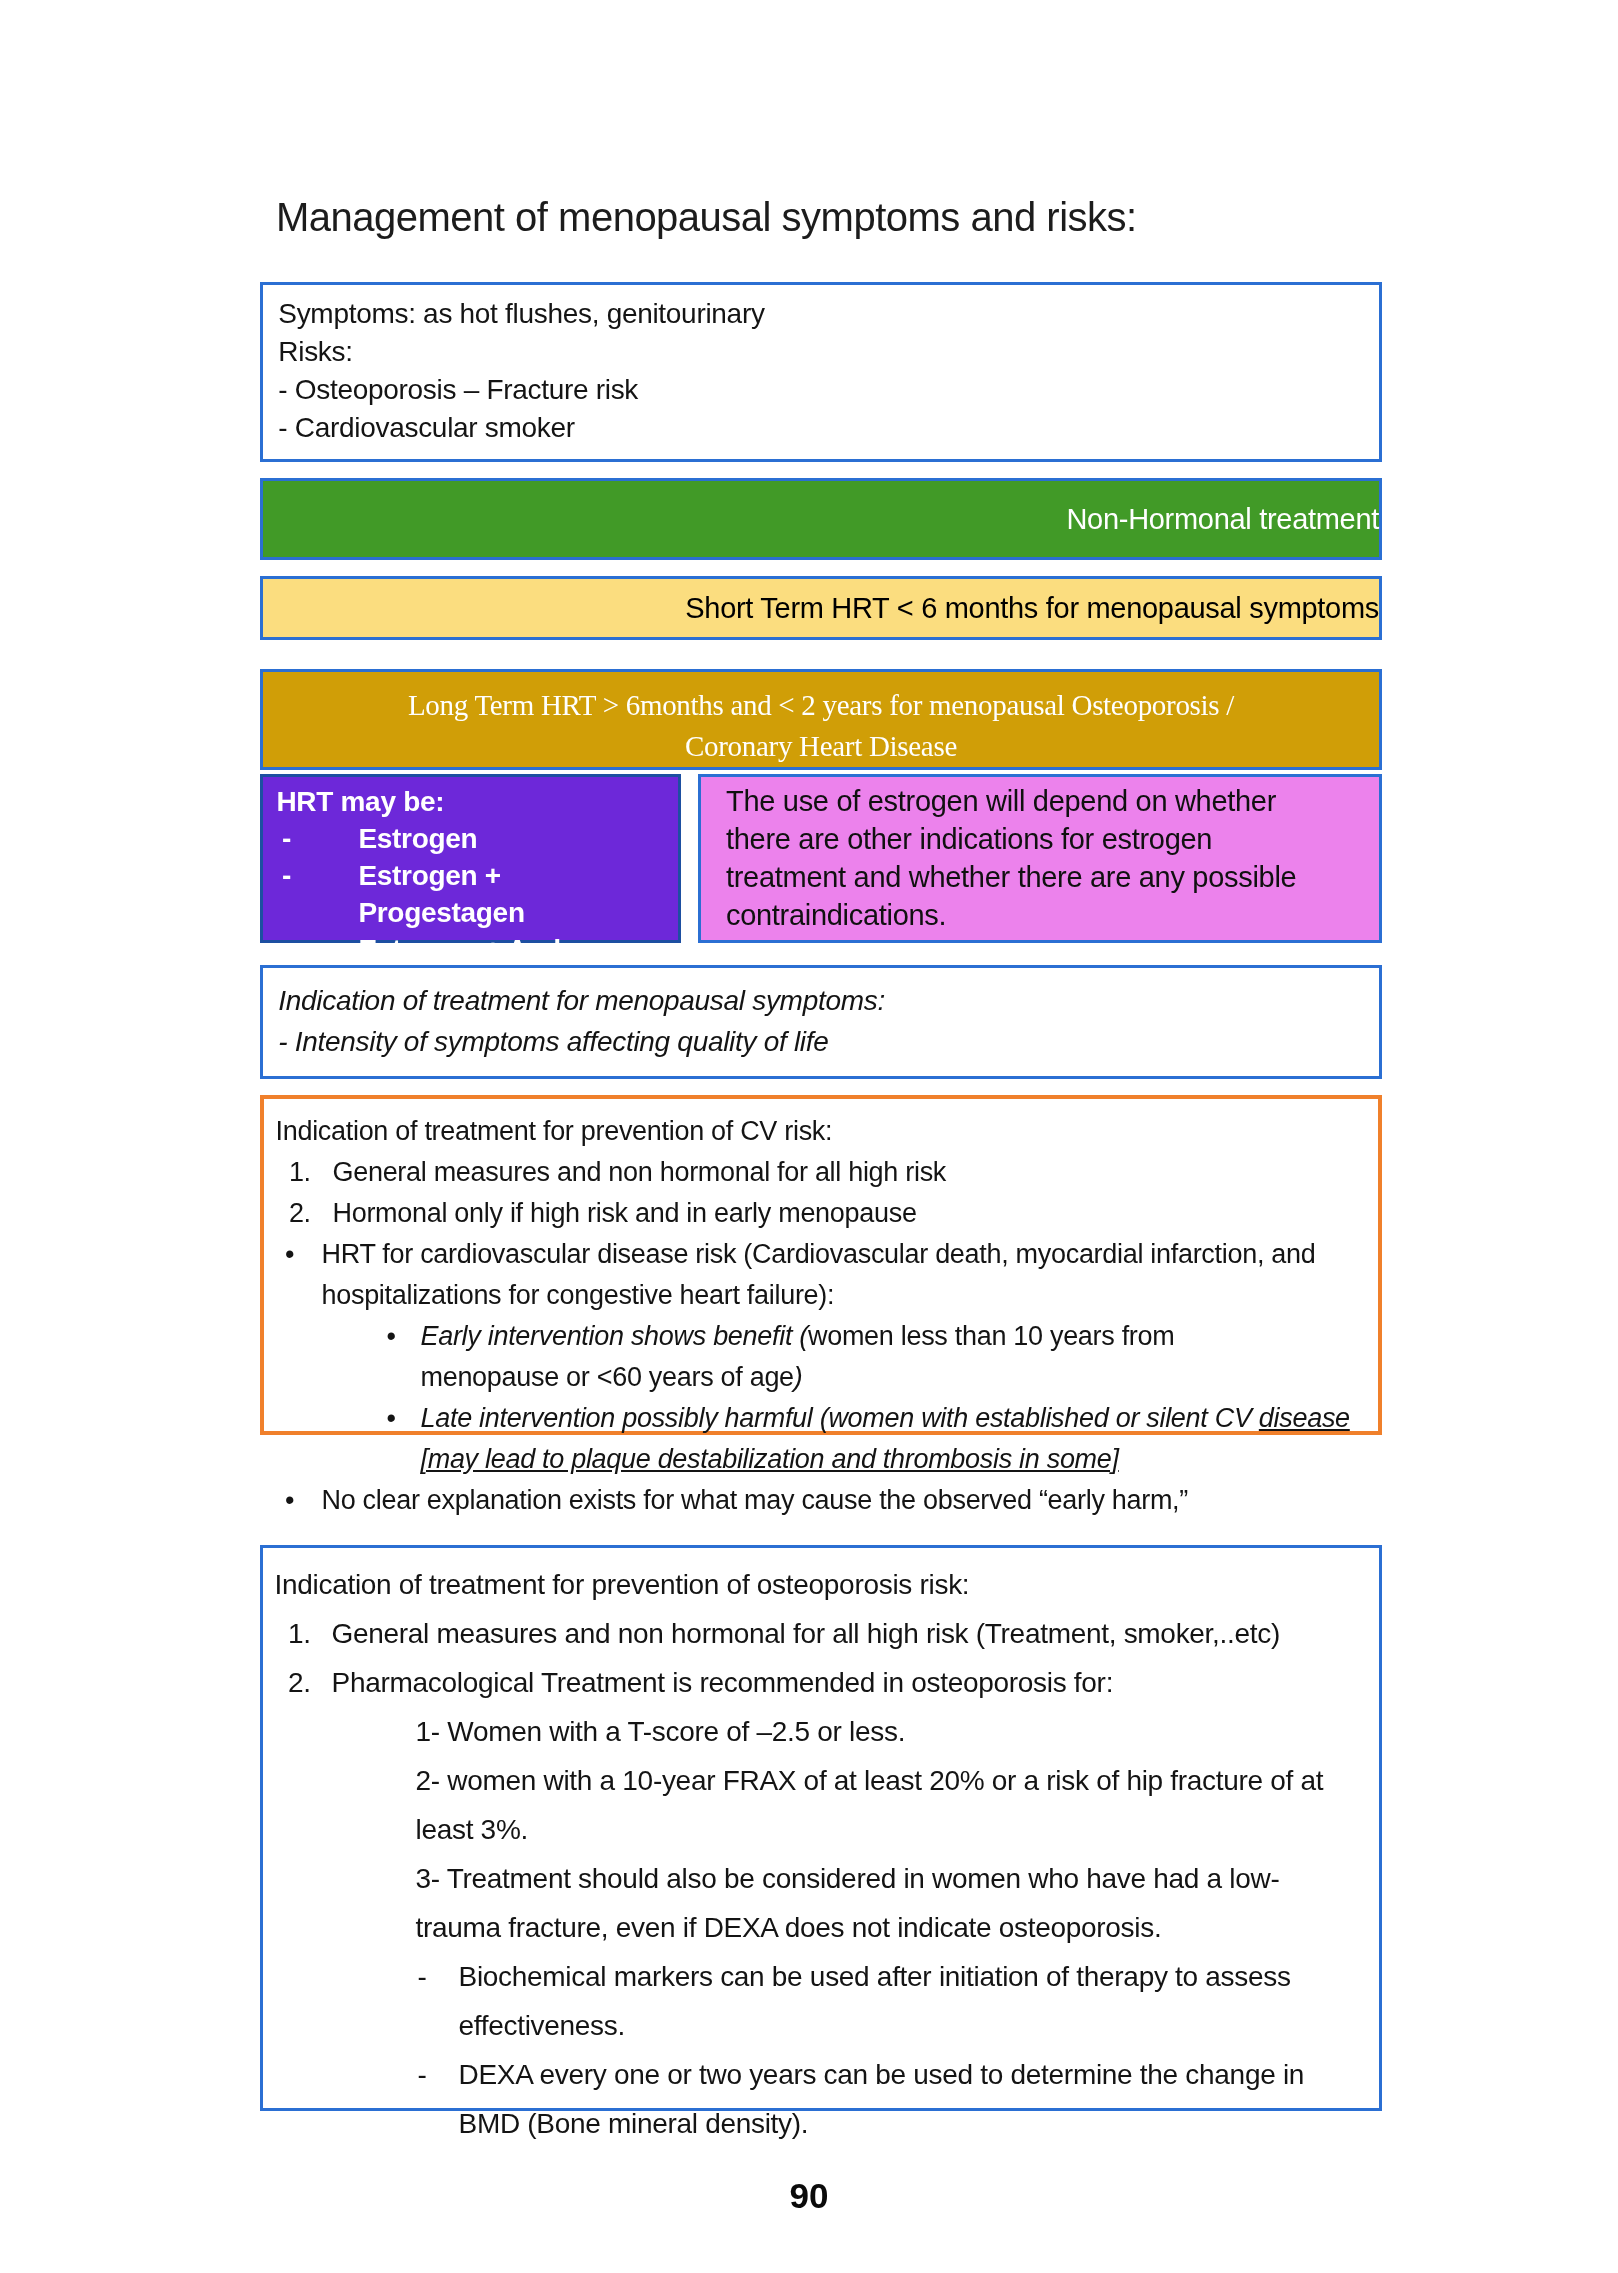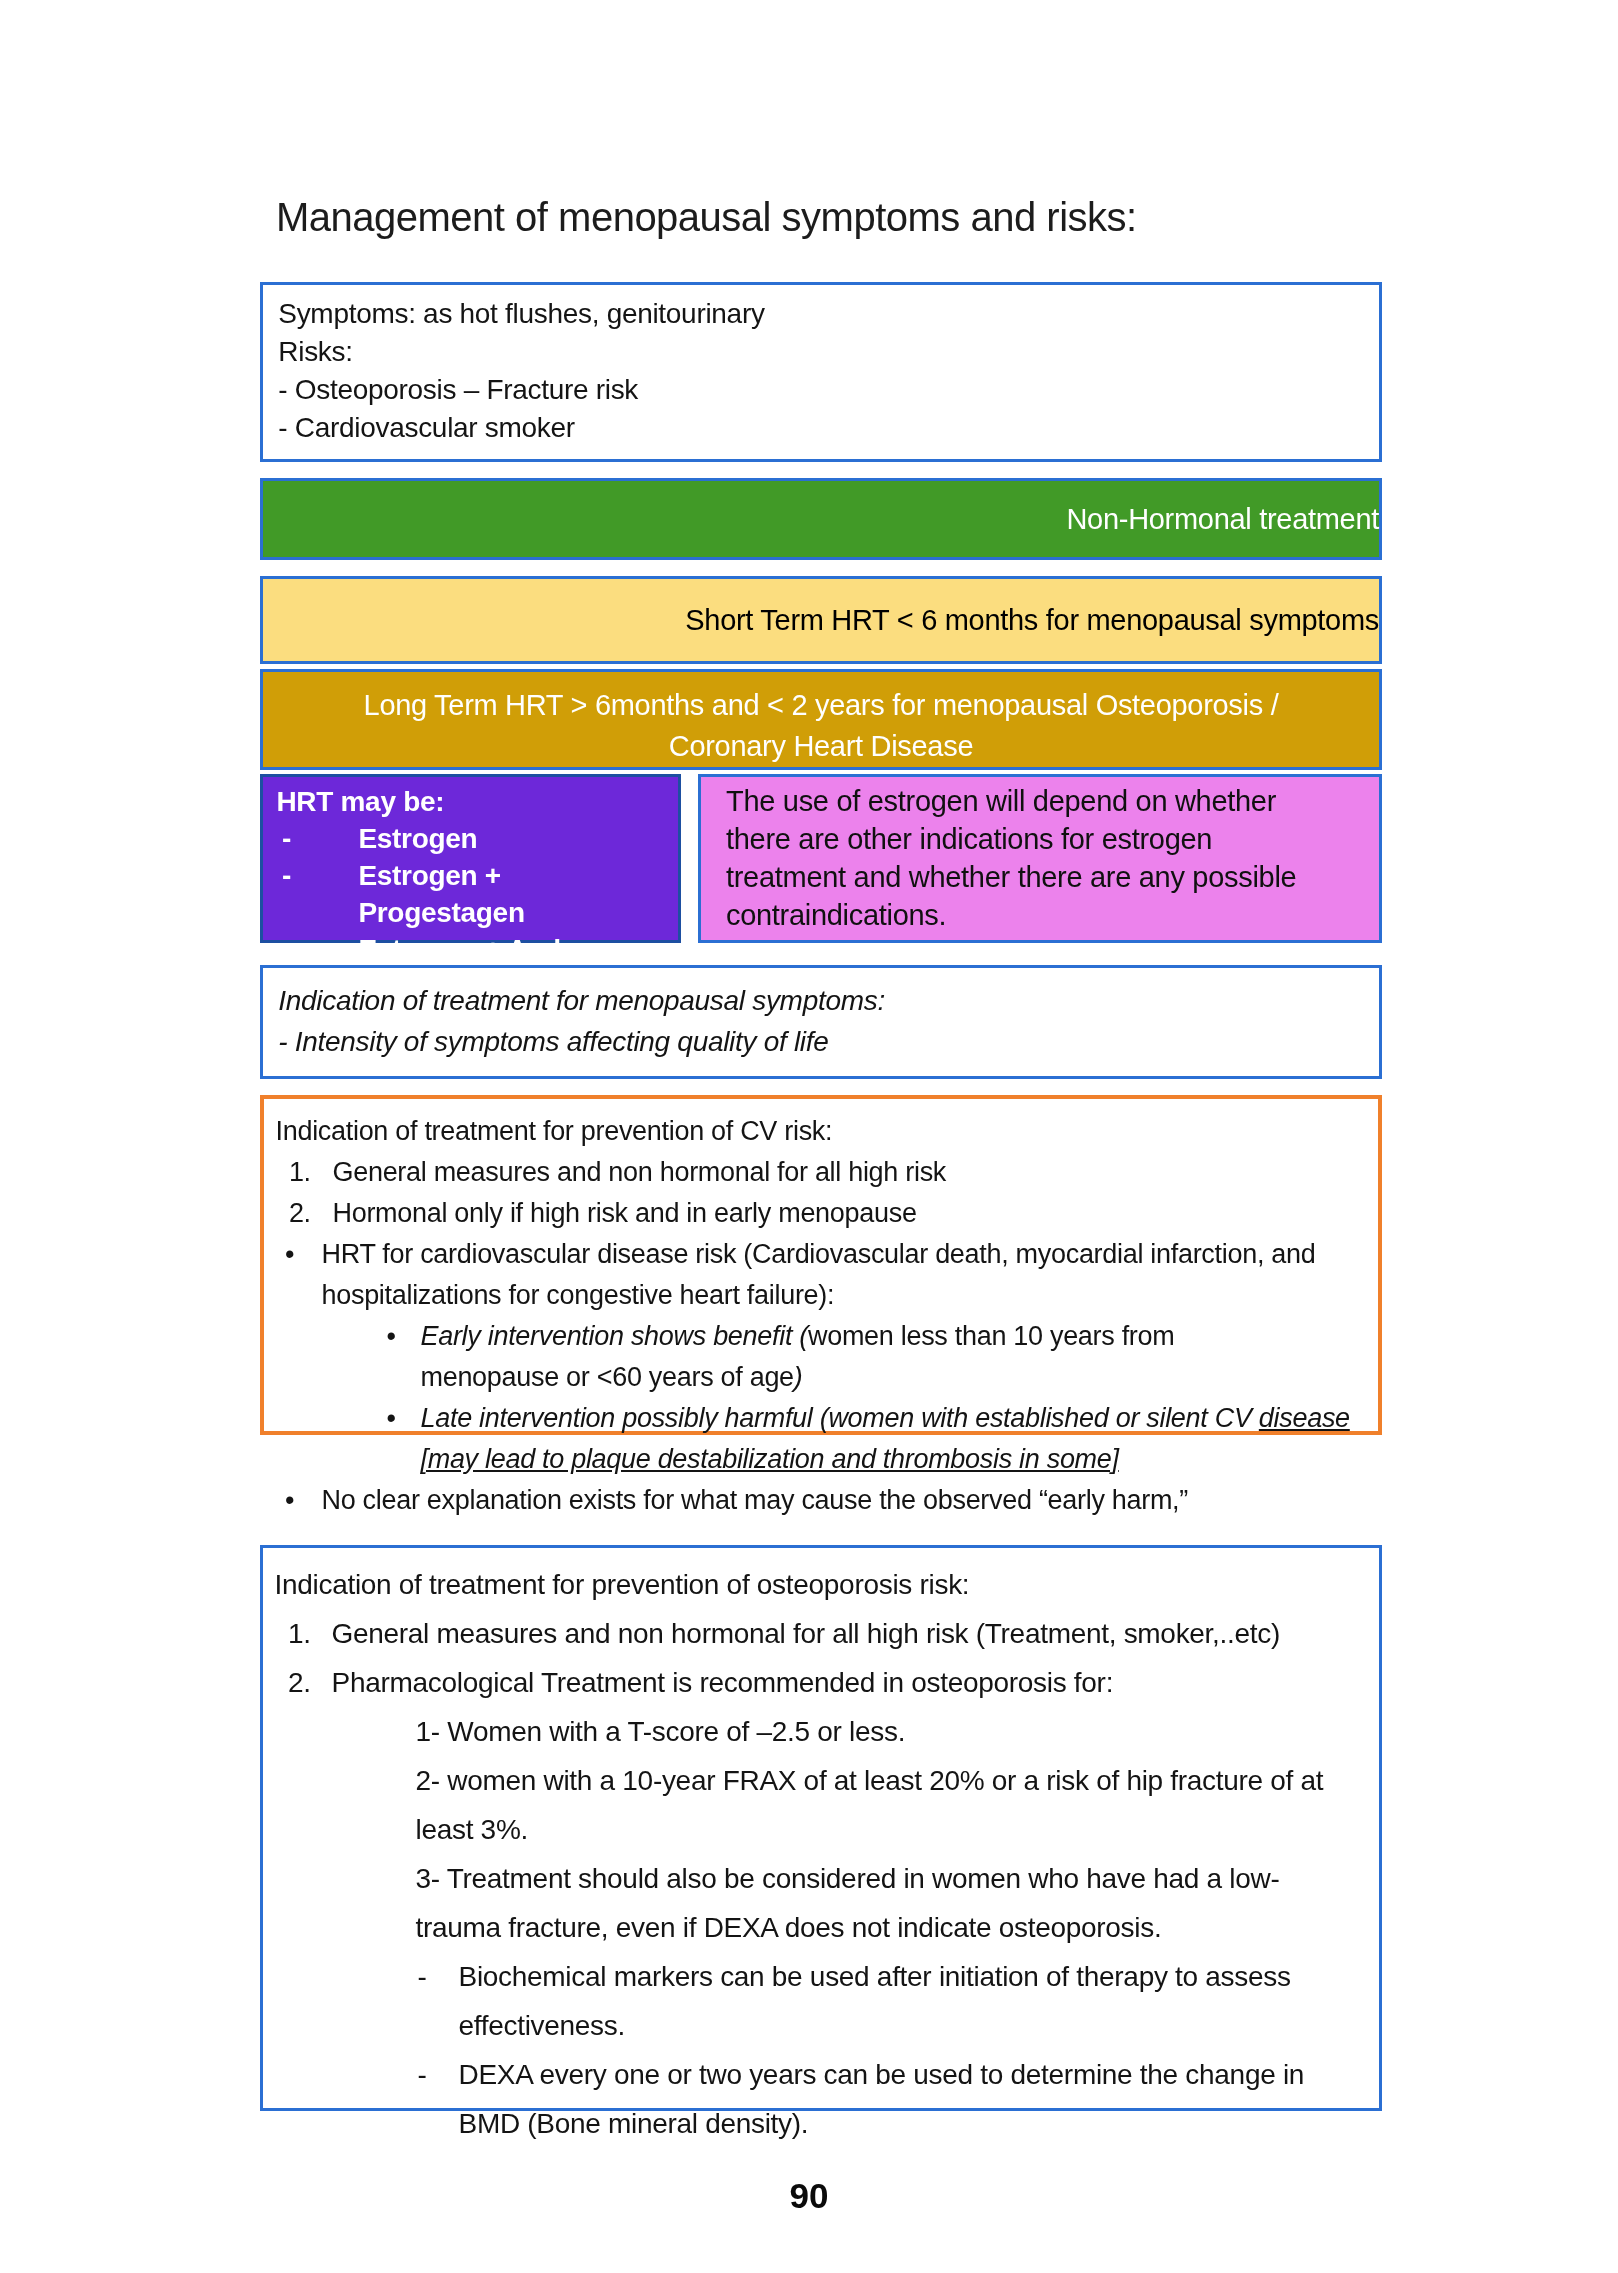--- a/index.html
+++ b/index.html
@@ -13,22 +13,22 @@
     font-size:40px; font-weight:400; color:#1c1c1c; letter-spacing:-0.5px;
   }
   .box { position:absolute; left:260px; width:1122px; box-sizing:border-box; background:#ffffff; }
 
   
   .box-symptoms { top:282px; height:180px; border:3.8px solid #2b6fd3; padding:9.6px 15.3px; font-size:28px; line-height:38px; }
 
   
   .banner { display:flex; align-items:center; justify-content:flex-end; text-align:center; }
   .box-green  { top:478px; height:82px;  background:#419a27; border:3.8px solid #2b6fd3; color:#ffffff; font-size:29px; }
-  .box-yellow { top:576px; height:88px;  background:#fbdd7f; border:3.8px solid #2b6fd3; color:#000000; font-size:29px; }
-  .box-gold   { top:669px; height:101px; background:#d09e07; border:3.8px solid #2b6fd3; color:#ffffff; font-size:29px; line-height:41px; flex-direction:column; }
+  .box-yellow { top:576px; height:64px;  background:#fbdd7f; border:3.8px solid #2b6fd3; color:#000000; font-size:29px; }
+  .box-gold   { top:669px; height:101px; background:#d09e07; border:3.8px solid #2b6fd3; color:#ffffff; font-size:29px; line-height:41px; flex-direction:column;font-family:Liberation Serif, serif; }
 
   
   .box-hrt { top:774px; width:421px; height:169px; background:#6d28d9; border:3.8px solid #1d4fa1; color:#ffffff;
              padding:5.7px 13.4px; font-size:28px; line-height:37px;font-weight:bold; }
   .hrt-item { position:relative; padding-left:82px; }
   .hrt-item .mk { position:absolute; left:5.7px; }
   .box-estrogen { left:698px; top:774px; width:684px; height:169px; background:#ec82ec; border:3.8px solid #2b6fd3;
                   color:#101010; padding:4.8px 61px 4.8px 25px; font-size:29px; line-height:38px; }
 
   

